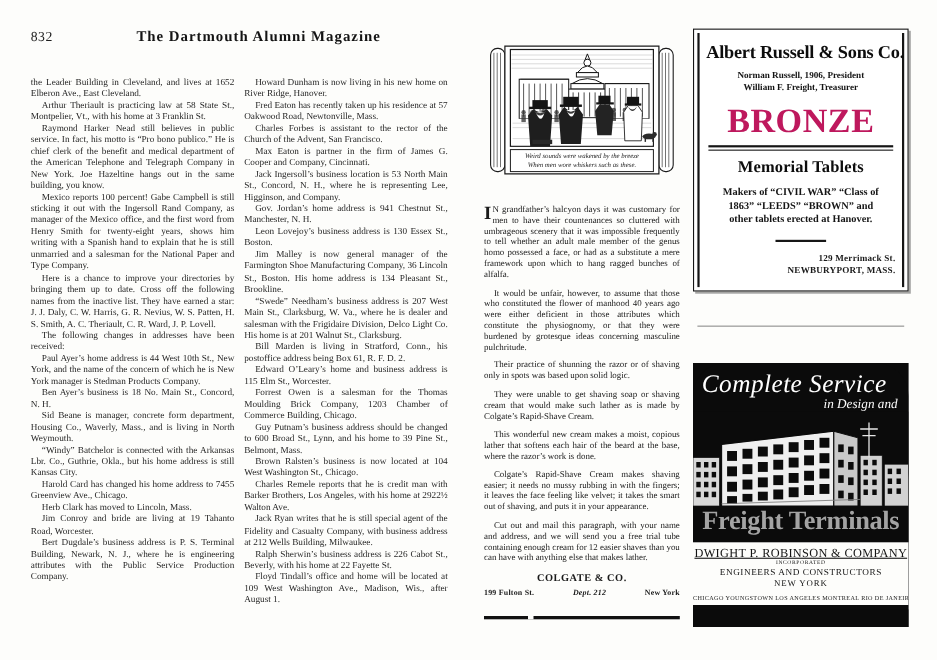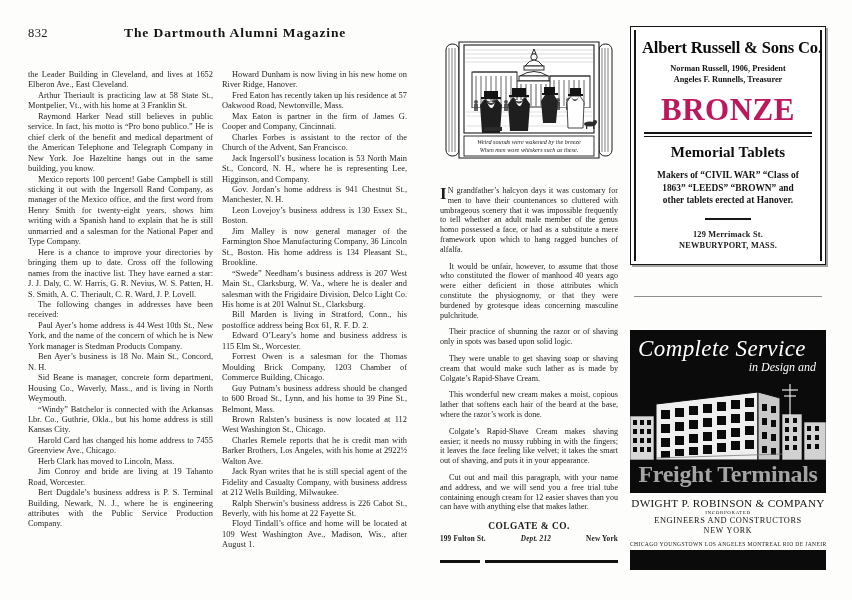--- a/index.html
+++ b/index.html
@@ -196,20 +196,21 @@
     height: 2px;
     background: #171717;
     margin: 11px auto 0 auto;
   }
   .russell-street {
     margin-top: 9px;
     font-size: 8.3px;
     font-weight: bold;
     line-height: 11px;
     letter-spacing: .2px;
+    text-align: right;
   }
 
   .rail-divider {
     height: 1px;
     background: #8d8d8d;
     margin: 31px 4px 0 4px;
   }
 
   .freight-ad {
     margin-top: 33px;
@@ -268,20 +269,21 @@
   .freight-foot {
     background: #fdfdfb;
     color: #141414;
     text-align: center;
     padding: 4px 0 3px 0;
   }
   .fr-company {
     font-size: 11.2px;
     letter-spacing: .3px;
     white-space: nowrap;
+    text-decoration: underline;
   }
   .fr-inc { font-size: 5px; letter-spacing: .6px; margin-top: 1px; }
   .fr-role { font-size: 8.4px; letter-spacing: .5px; margin-top: 1px; }
   .fr-city { font-size: 8px; letter-spacing: .8px; margin-top: 1px; }
   .fr-cities {
     margin-top: 6px;
     font-size: 5.6px;
     letter-spacing: .35px;
     white-space: nowrap;
     color: #1b1b1b;
@@ -315,32 +317,32 @@
     <p>“Windy” Batchelor is connected with the Arkansas Lbr. Co., Guthrie, Okla., but his home address is still Kansas City.</p>
     <p>Harold Card has changed his home address to 7455 Greenview Ave., Chicago.</p>
     <p>Herb Clark has moved to Lincoln, Mass.</p>
     <p>Jim Conroy and bride are living at 19 Tahanto Road, Worcester.</p>
     <p>Bert Dugdale’s business address is P. S. Terminal Building, Newark, N. J., where he is engineering attributes with the Public Service Production Company.</p>
   </div>
 
   <div class="col" id="col-2">
     <p>Howard Dunham is now living in his new home on River Ridge, Hanover.</p>
     <p>Fred Eaton has recently taken up his residence at 57 Oakwood Road, Newtonville, Mass.</p>
+    <p>Charles Forbes is assistant to the rector of the Church of the Advent, San Francisco.</p>
     <p>Max Eaton is partner in the firm of James G. Cooper and Company, Cincinnati.</p>
-    <p>Charles Forbes is assistant to the rector of the Church of the Advent, San Francisco.</p>
     <p>Jack Ingersoll’s business location is 53 North Main St., Concord, N. H., where he is representing Lee, Higginson, and Company.</p>
     <p>Gov. Jordan’s home address is 941 Chestnut St., Manchester, N. H.</p>
     <p>Leon Lovejoy’s business address is 130 Essex St., Boston.</p>
     <p>Jim Malley is now general manager of the Farmington Shoe Manufacturing Company, 36 Lincoln St., Boston. His home address is 134 Pleasant St., Brookline.</p>
     <p>“Swede” Needham’s business address is 207 West Main St., Clarksburg, W. Va., where he is dealer and salesman with the Frigidaire Division, Delco Light Co. His home is at 201 Walnut St., Clarksburg.</p>
     <p>Bill Marden is living in Stratford, Conn., his postoffice address being Box 61, R. F. D. 2.</p>
     <p>Edward O’Leary’s home and business address is 115 Elm St., Worcester.</p>
     <p>Forrest Owen is a salesman for the Thomas Moulding Brick Company, 1203 Chamber of Commerce Building, Chicago.</p>
     <p>Guy Putnam’s business address should be changed to 600 Broad St., Lynn, and his home to 39 Pine St., Belmont, Mass.</p>
-    <p>Brown Ralsten’s business is now located at 112 West Washington St., Chicago.</p>
+    <p>Brown Ralsten’s business is now located at 104 West Washington St., Chicago.</p>
     <p>Charles Remele reports that he is credit man with Barker Brothers, Los Angeles, with his home at 2922½ Walton Ave.</p>
     <p>Jack Ryan writes that he is still special agent of the Fidelity and Casualty Company, with business address at 212 Wells Building, Milwaukee.</p>
     <p>Ralph Sherwin’s business address is 226 Cabot St., Beverly, with his home at 22 Fayette St.</p>
     <p>Floyd Tindall’s office and home will be located at 109 West Washington Ave., Madison, Wis., after August 1.</p>
   </div>
 
   <div class="colgate">
 
     <div class="cut-frame">
       <svg width="178" height="128" viewBox="0 0 178 128">
@@ -492,21 +494,21 @@
     <div class="colgate-rule"></div>
   </div>
 
   <div class="railcol">
 
     <div class="russell-ad">
       <div class="russell-inner">
         <div class="russell-name">Albert Russell &amp; Sons Co.</div>
         <div class="russell-officer">
           <div>Norman Russell, 1906, President</div>
-          <div>Angeles F. Runnells, Treasurer</div>
+          <div>William F. Freight, Treasurer</div>
         </div>
         <div class="russell-bronze">BRONZE</div>
         <div class="hr-thick"></div>
         <div class="hr-thin"></div>
         <div class="russell-tablets">Memorial Tablets</div>
         <div class="russell-makers">
           <div>Makers of “CIVIL WAR” “Class of</div>
           <div>1863” “LEEDS” “BROWN” and</div>
           <div>other tablets erected at Hanover.</div>
         </div>

